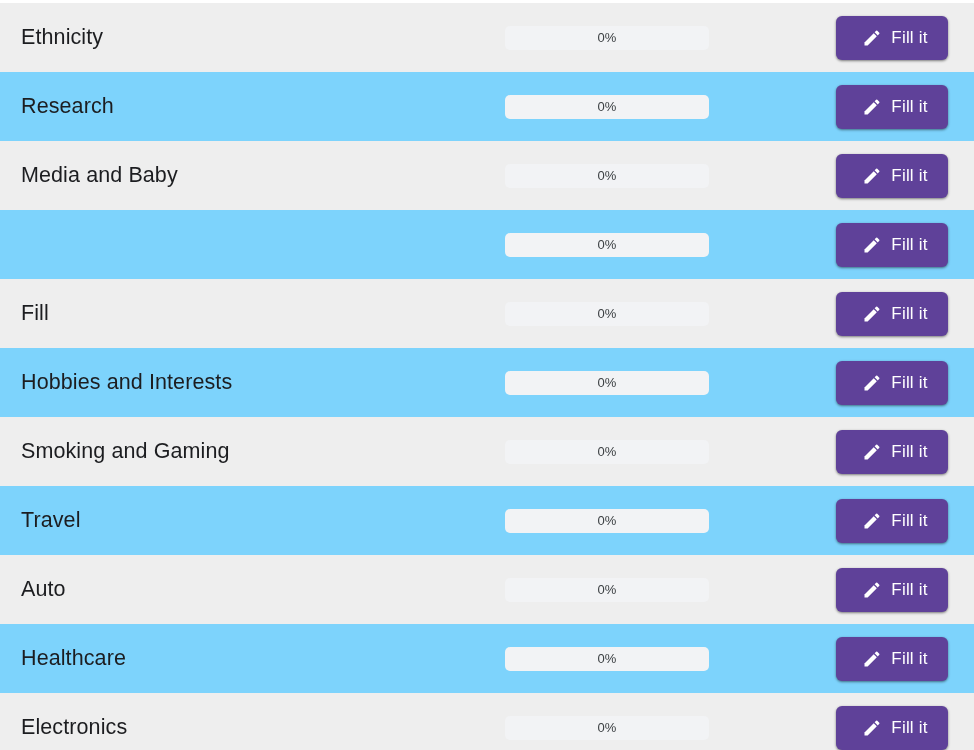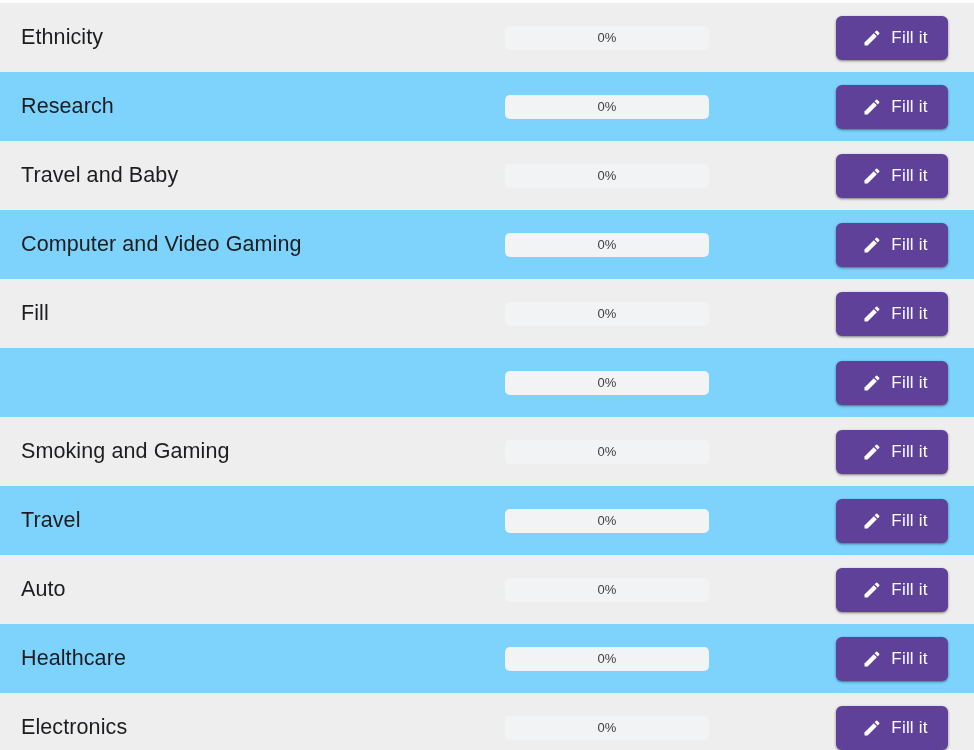--- a/index.html
+++ b/index.html
@@ -142,37 +142,36 @@
       <span class="pencil-icon">
         <svg viewBox="0 0 24 24" width="20" height="20" aria-hidden="true">
           <path d="M3 17.25V21h3.75L17.81 9.94l-3.75-3.75L3 17.25z" fill="#ffffff"></path>
           <path d="M20.71 7.04a1 1 0 0 0 0-1.41l-2.34-2.34a1 1 0 0 0-1.41 0l-1.83 1.83 3.75 3.75 1.83-1.83z" fill="#ffffff"></path>
         </svg>
       </span>
       <span class="fill-button-label">Fill it</span>
     </button>
   </div>
     <div class="survey-row striped">
-    <span class="category-label">Travel and Baby</span>
-    <div class="progress-wrap">
-      <div class="progress-fill" style="width: 0%;"></div>
-      <span class="progress-text">0%</span>
-    </div>
-    <button class="fill-button">
-      <span class="pencil-icon">
-        <svg viewBox="0 0 24 24" width="20" height="20" aria-hidden="true">
-          <path d="M3 17.25V21h3.75L17.81 9.94l-3.75-3.75L3 17.25z" fill="#ffffff"></path>
-          <path d="M20.71 7.04a1 1 0 0 0 0-1.41l-2.34-2.34a1 1 0 0 0-1.41 0l-1.83 1.83 3.75 3.75 1.83-1.83z" fill="#ffffff"></path>
-        </svg>
-      </span>
-      <span class="fill-button-label">Fill it</span>
-    </button>
-  </div>
-    <div class="survey-row">
-    <span class="category-label">Computer and Video Gaming</span>
+    <span class="category-label">Media and Baby</span>
+    <div class="progress-wrap">
+      <div class="progress-fill" style="width: 0%;"></div>
+      <span class="progress-text">0%</span>
+    </div>
+    <button class="fill-button">
+      <span class="pencil-icon">
+        <svg viewBox="0 0 24 24" width="20" height="20" aria-hidden="true">
+          <path d="M3 17.25V21h3.75L17.81 9.94l-3.75-3.75L3 17.25z" fill="#ffffff"></path>
+          <path d="M20.71 7.04a1 1 0 0 0 0-1.41l-2.34-2.34a1 1 0 0 0-1.41 0l-1.83 1.83 3.75 3.75 1.83-1.83z" fill="#ffffff"></path>
+        </svg>
+      </span>
+      <span class="fill-button-label">Fill it</span>
+    </button>
+  </div>
+    <div class="survey-row">
     <div class="progress-wrap">
       <div class="progress-fill" style="width: 0%;"></div>
       <span class="progress-text">0%</span>
     </div>
     <button class="fill-button">
       <span class="pencil-icon">
         <svg viewBox="0 0 24 24" width="20" height="20" aria-hidden="true">
           <path d="M3 17.25V21h3.75L17.81 9.94l-3.75-3.75L3 17.25z" fill="#ffffff"></path>
           <path d="M20.71 7.04a1 1 0 0 0 0-1.41l-2.34-2.34a1 1 0 0 0-1.41 0l-1.83 1.83 3.75 3.75 1.83-1.83z" fill="#ffffff"></path>
         </svg>
@@ -190,20 +189,21 @@
       <span class="pencil-icon">
         <svg viewBox="0 0 24 24" width="20" height="20" aria-hidden="true">
           <path d="M3 17.25V21h3.75L17.81 9.94l-3.75-3.75L3 17.25z" fill="#ffffff"></path>
           <path d="M20.71 7.04a1 1 0 0 0 0-1.41l-2.34-2.34a1 1 0 0 0-1.41 0l-1.83 1.83 3.75 3.75 1.83-1.83z" fill="#ffffff"></path>
         </svg>
       </span>
       <span class="fill-button-label">Fill it</span>
     </button>
   </div>
     <div class="survey-row">
+    <span class="category-label">Hobbies and Interests</span>
     <div class="progress-wrap">
       <div class="progress-fill" style="width: 0%;"></div>
       <span class="progress-text">0%</span>
     </div>
     <button class="fill-button">
       <span class="pencil-icon">
         <svg viewBox="0 0 24 24" width="20" height="20" aria-hidden="true">
           <path d="M3 17.25V21h3.75L17.81 9.94l-3.75-3.75L3 17.25z" fill="#ffffff"></path>
           <path d="M20.71 7.04a1 1 0 0 0 0-1.41l-2.34-2.34a1 1 0 0 0-1.41 0l-1.83 1.83 3.75 3.75 1.83-1.83z" fill="#ffffff"></path>
         </svg>

